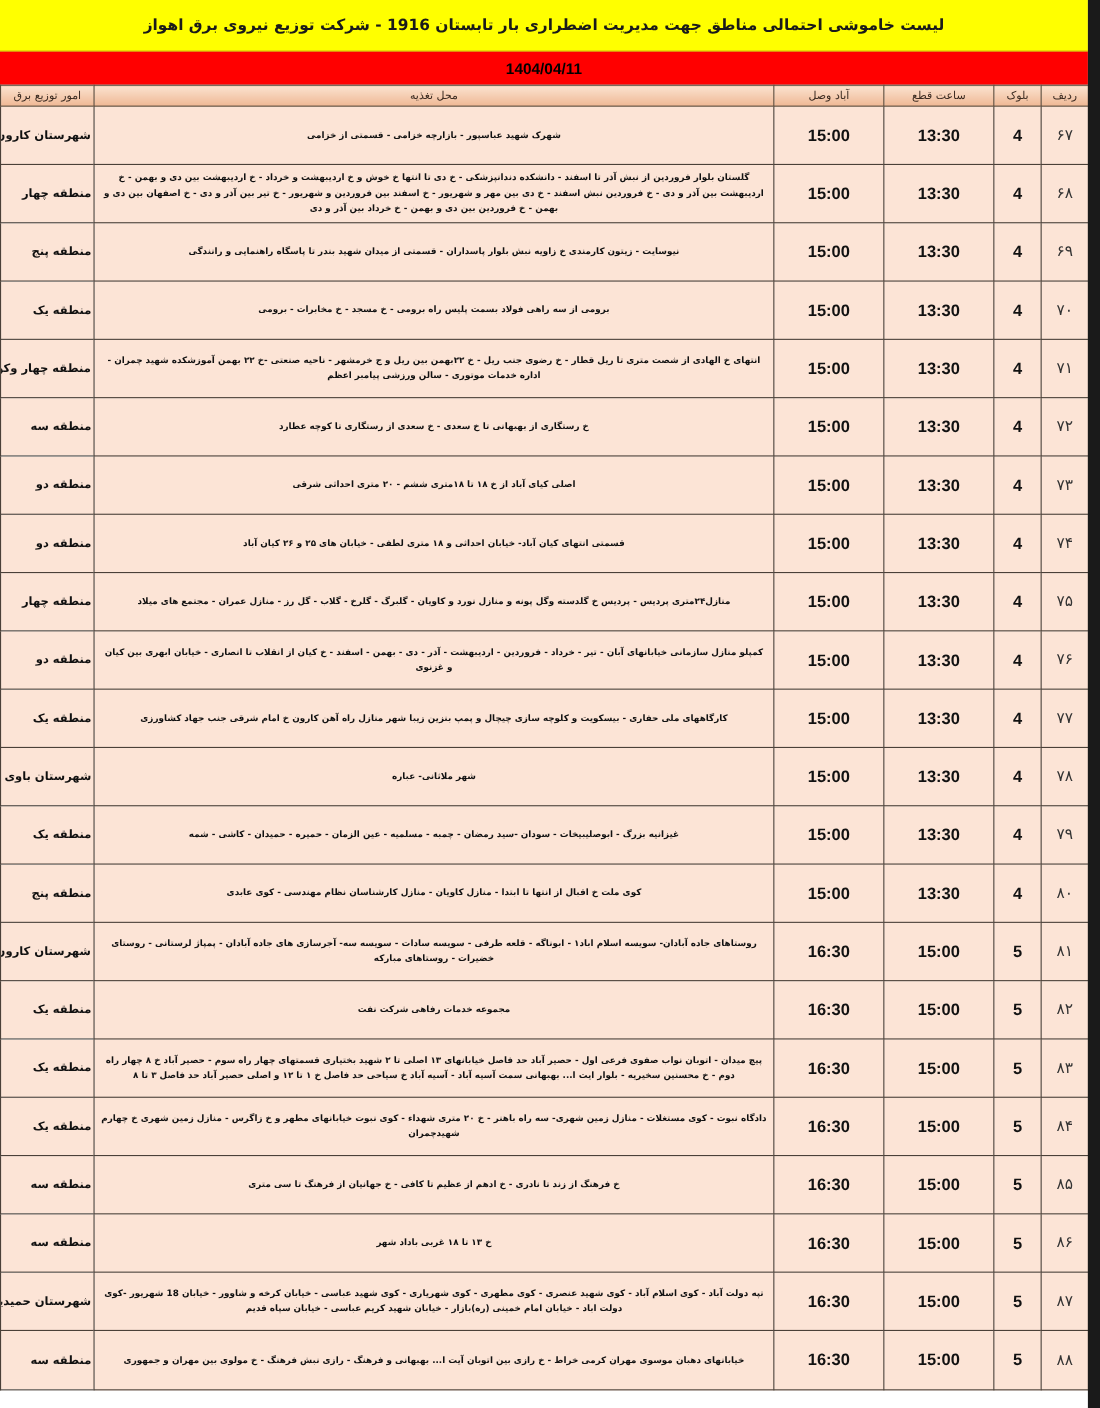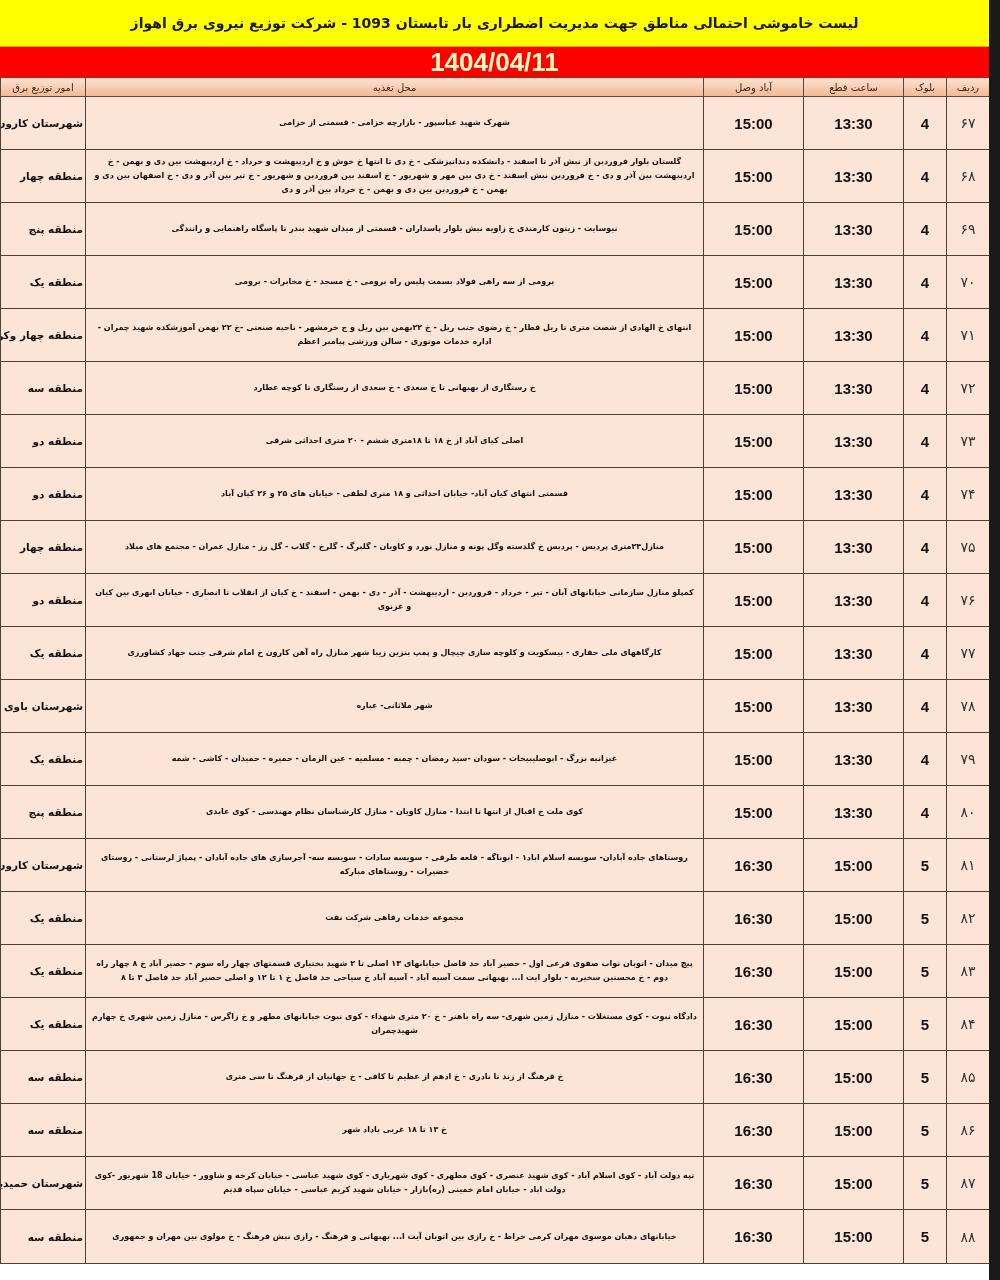--- a/index.html
+++ b/index.html
@@ -14,21 +14,21 @@
   .title-bar {
     height: 46px; background: #ffff00;
     display: flex; align-items: center; justify-content: center;
     font-weight: bold; font-size: 14px; color: #1a1a1a;
     direction: rtl; border-bottom: 1px solid #c8b000;
   }
   .date-bar {
     height: 30px; background: #ff0000;
     display: flex; align-items: center; justify-content: center;
     font-family: "Liberation Sans", sans-serif;
-    font-weight: bold; font-size: 26px; color: #fef9c3;
+    font-weight: bold; font-size: 14px; color: #000000;
     padding-top: 0px;
   }
   table {
     border-collapse: collapse; width: 989px; table-layout: fixed;
     direction: rtl;
   }
   th {
     height: 18px; font-size: 10px; font-weight: normal; color: #3a2a20;
     background: linear-gradient(#fbe2cf, #efb894);
     border: 1px solid #5a4a3a; padding: 0;
@@ -43,21 +43,21 @@
     font-family: "Liberation Sans", sans-serif; font-weight: bold; font-size: 15px;
   }
   td.location { font-size: 8px; font-weight: bold; line-height: 14px; padding: 0 6px; }
   td.district { font-size: 10.5px; font-weight: bold; white-space: nowrap; overflow: hidden; padding: 0 2px; text-align: right; }
   tbody tr:last-child td { height: 53px; }
 </style>
 </head>
 <body>
 
 <div class="page">
-  <div class="title-bar">لیست خاموشی احتمالی مناطق جهت مدیریت اضطراری بار تابستان 1093 - شرکت توزیع نیروی برق اهواز</div>
+  <div class="title-bar">لیست خاموشی احتمالی مناطق جهت مدیریت اضطراری بار تابستان 1916 - شرکت توزیع نیروی برق اهواز</div>
   <div class="date-bar">1404/04/11</div>
 
   <table>
     <colgroup>
       <col style="width:43px">
       <col style="width:43px">
       <col style="width:100px">
       <col style="width:100px">
       <col style="width:618px">
       <col style="width:85px">

